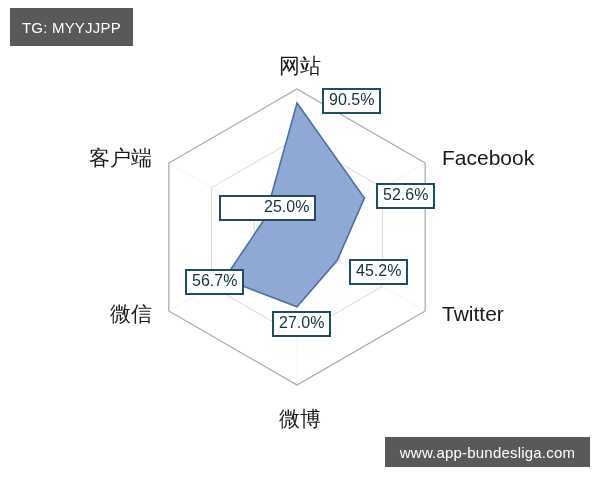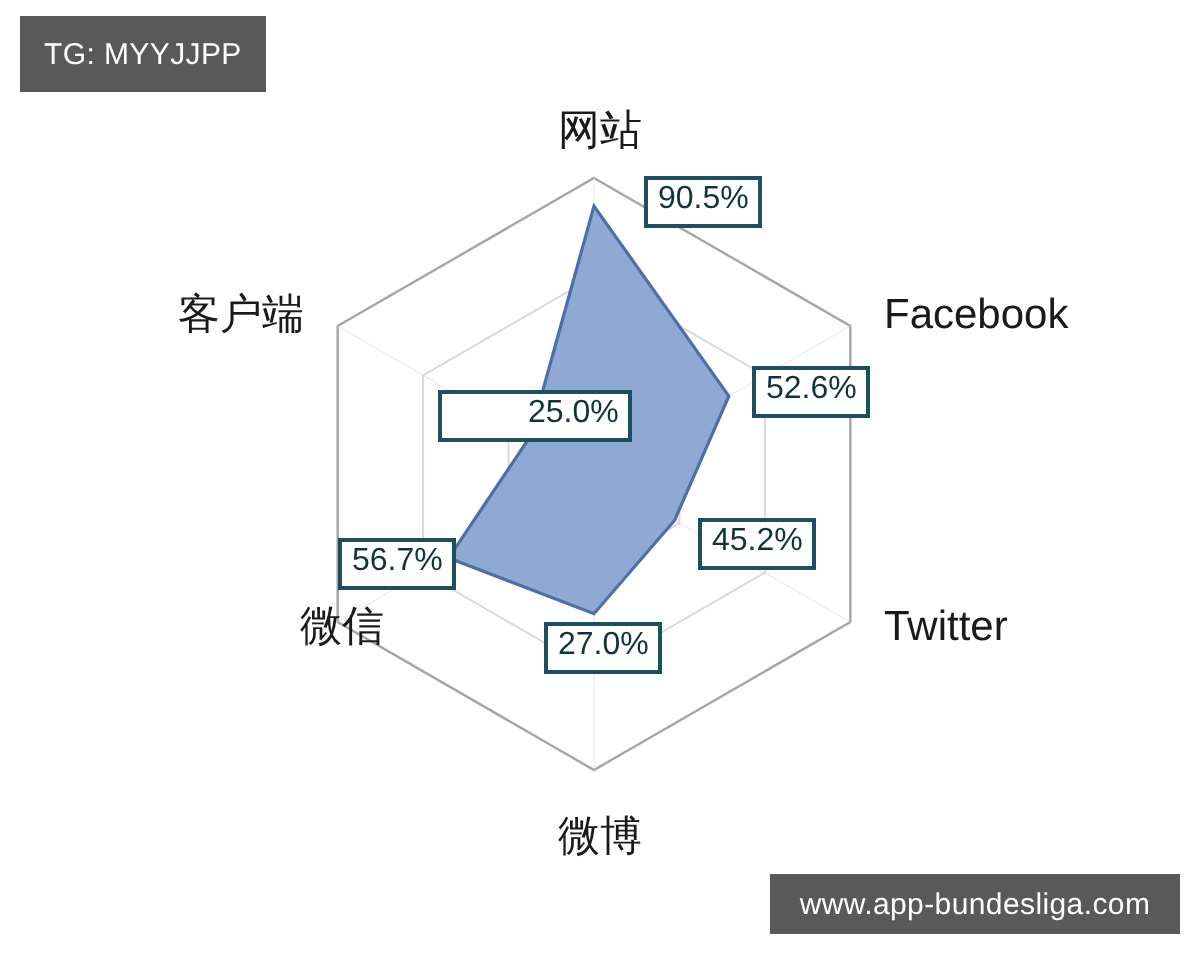--- a/index.html
+++ b/index.html
@@ -93,26 +93,26 @@
         <line x1="297" y1="237" x2="168.83" y2="311.00" stroke="#d9d9d9" stroke-width="0.6" opacity="0.55"></line>
         <line x1="297" y1="237" x2="168.83" y2="163.00" stroke="#d9d9d9" stroke-width="0.6" opacity="0.55"></line>
       </g>
     <polygon id="series-polygon" points="297.00,103.06 364.42,198.08 337.25,260.24 297.00,306.86 224.33,278.96 264.96,218.50" fill="#8fa9d4" stroke="#4e6ea5" stroke-width="1.6"></polygon>
   </svg>
 
   <div class="axis-label" id="lbl-0" style="top: 55px; left: 300px; transform: translateX(-50%);">网站</div>
   <div class="axis-label" id="lbl-1" style="top: 147px; left: 442px;">Facebook</div>
   <div class="axis-label" id="lbl-2" style="top: 303px; left: 442px;">Twitter</div>
   <div class="axis-label" id="lbl-3" style="top: 408px; left: 300px; transform: translateX(-50%);">微博</div>
-  <div class="axis-label" id="lbl-4" style="top: 303px; left: 0px; width: 152px; text-align: right; margin-left: 40px;">微信</div>
+  <div class="axis-label" id="lbl-4" style="top: 303px; left: 0px; width: 152px; text-align: right;">微信</div>
   <div class="axis-label" id="lbl-5" style="top: 147px; left: 0px; width: 152px; text-align: right;">客户端</div>
 
   <div class="value-box" id="val-0" style="left: 322px; top: 88px;">90.5%</div>
   <div class="value-box" id="val-1" style="left: 376px; top: 183px;">52.6%</div>
   <div class="value-box" id="val-2" style="left: 349px; top: 259px;">45.2%</div>
   <div class="value-box" id="val-3" style="left: 272px; top: 311px;">27.0%</div>
-  <div class="value-box" id="val-4" style="left: 169px; top: 269px;">56.7%</div>
+  <div class="value-box" id="val-4" style="left: 185px; top: 269px;">56.7%</div>
   <div class="value-box" id="val-5" style="left: 219px; top: 195px; padding-left: 43px;">25.0%</div>
 
   <div class="watermark" id="wm-top">TG: MYYJJPP</div>
   <div class="watermark" id="wm-bottom">www.app-bundesliga.com</div>
 
 </div>
 
 </body></html>

